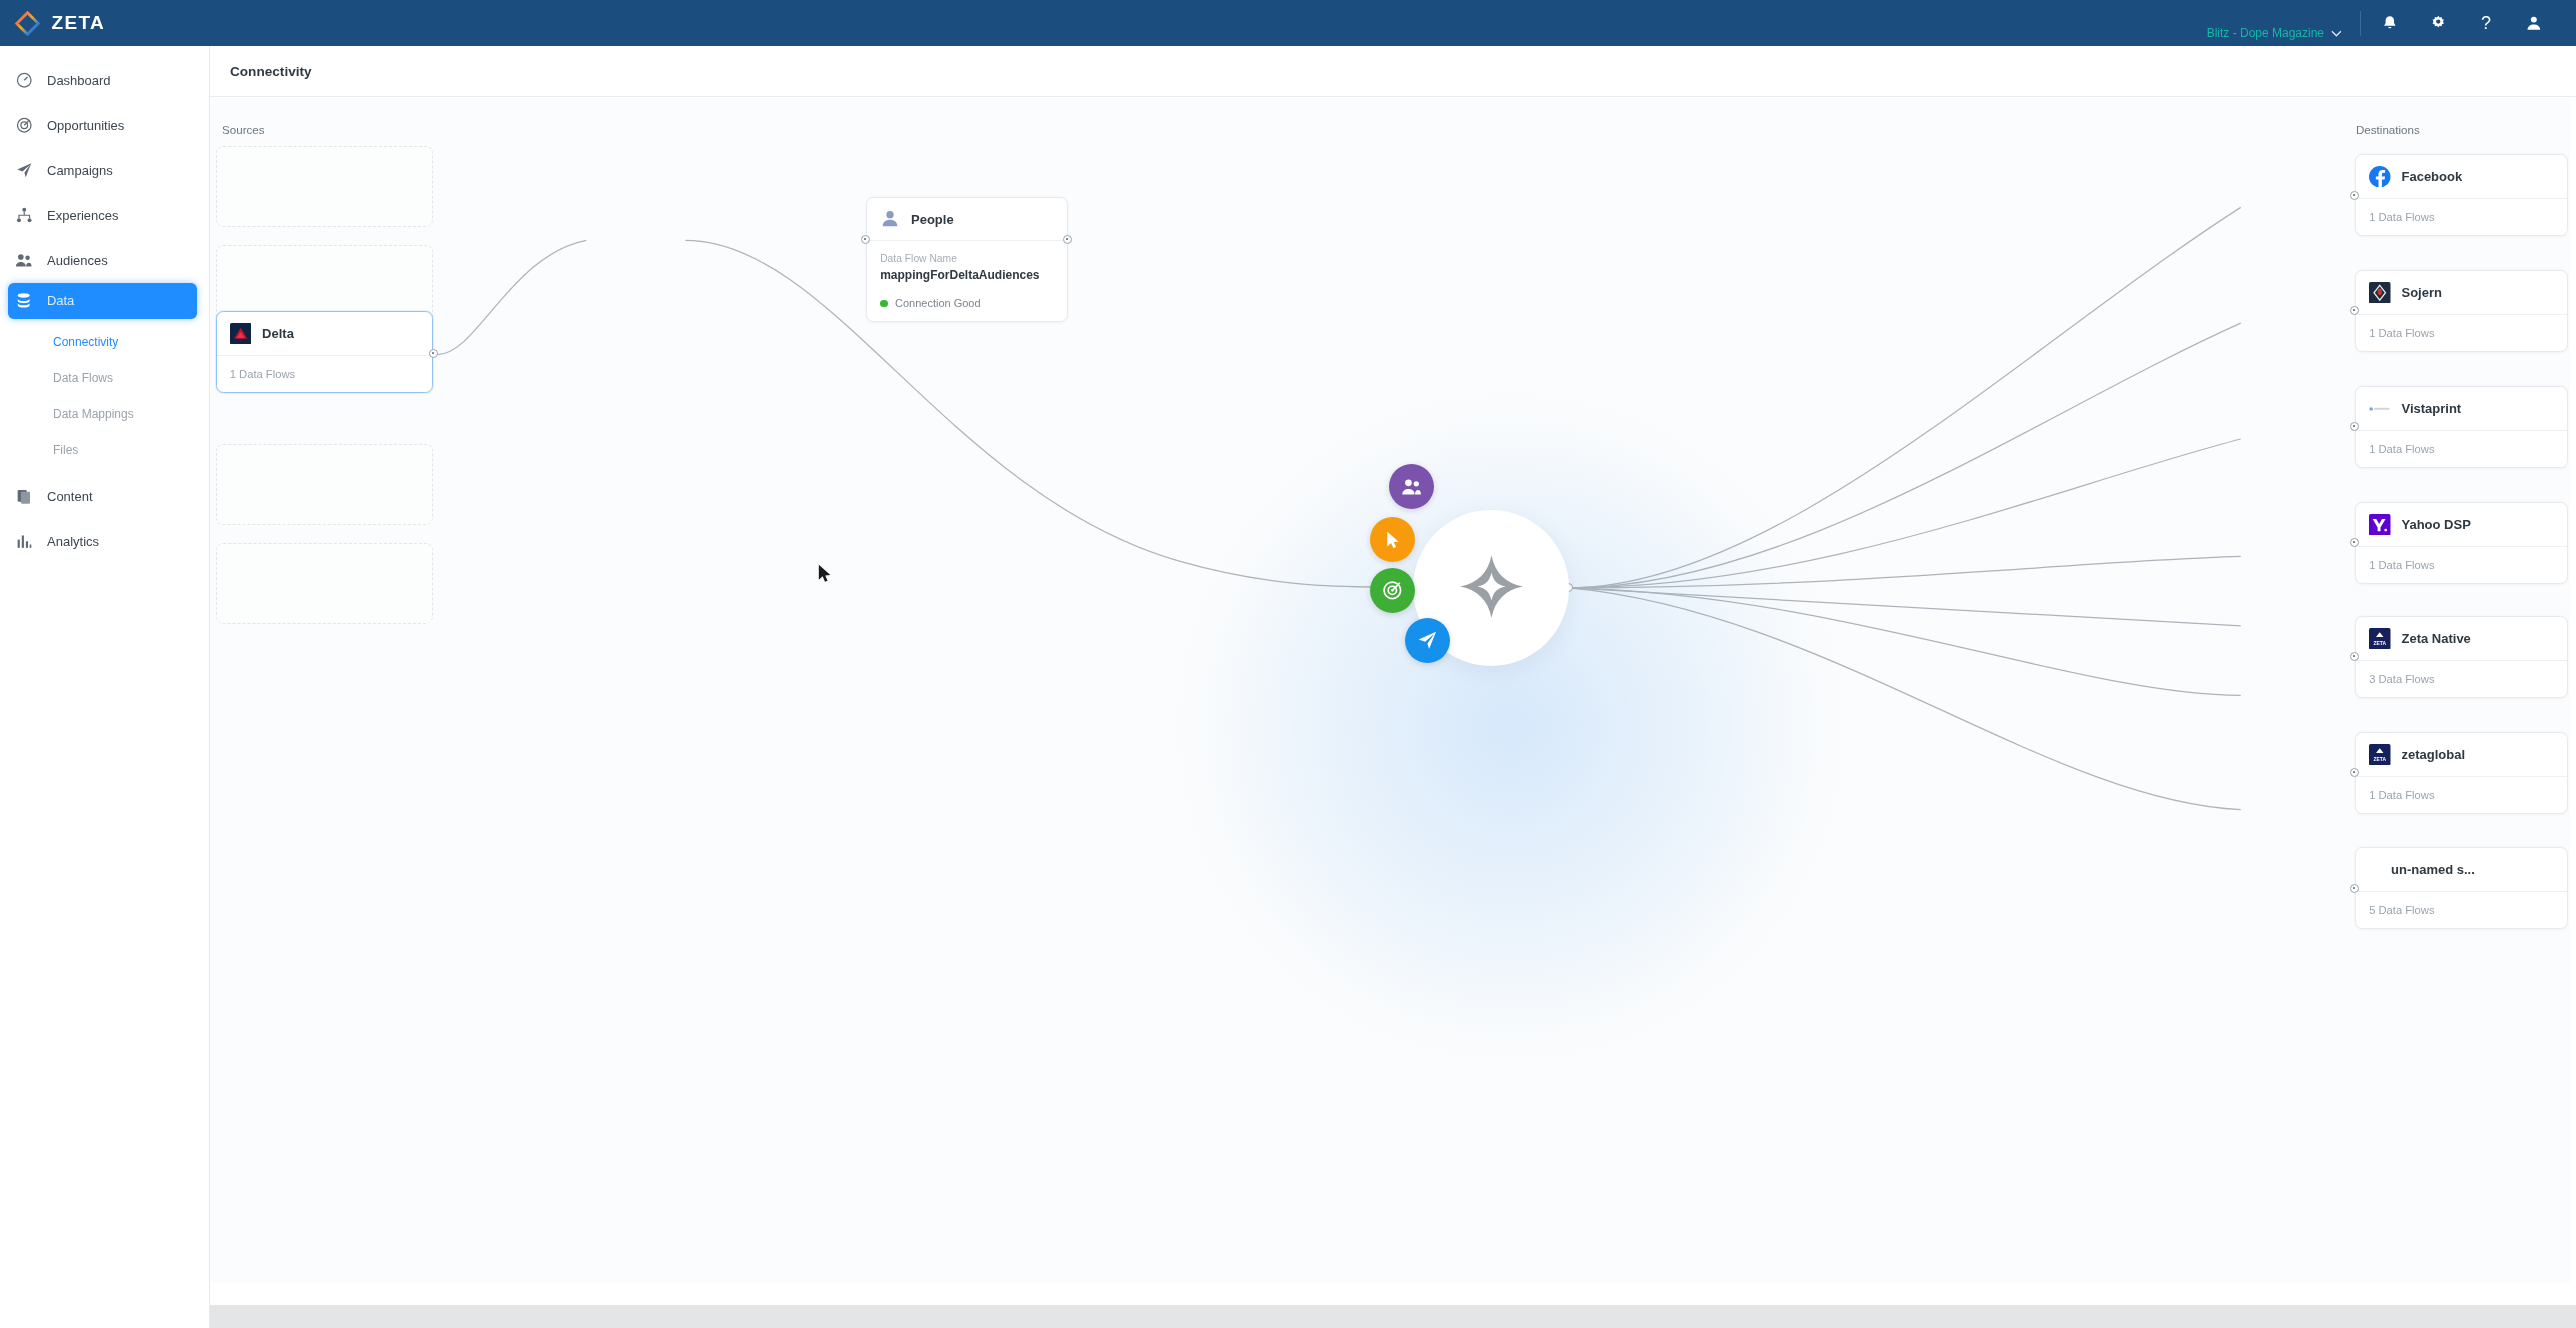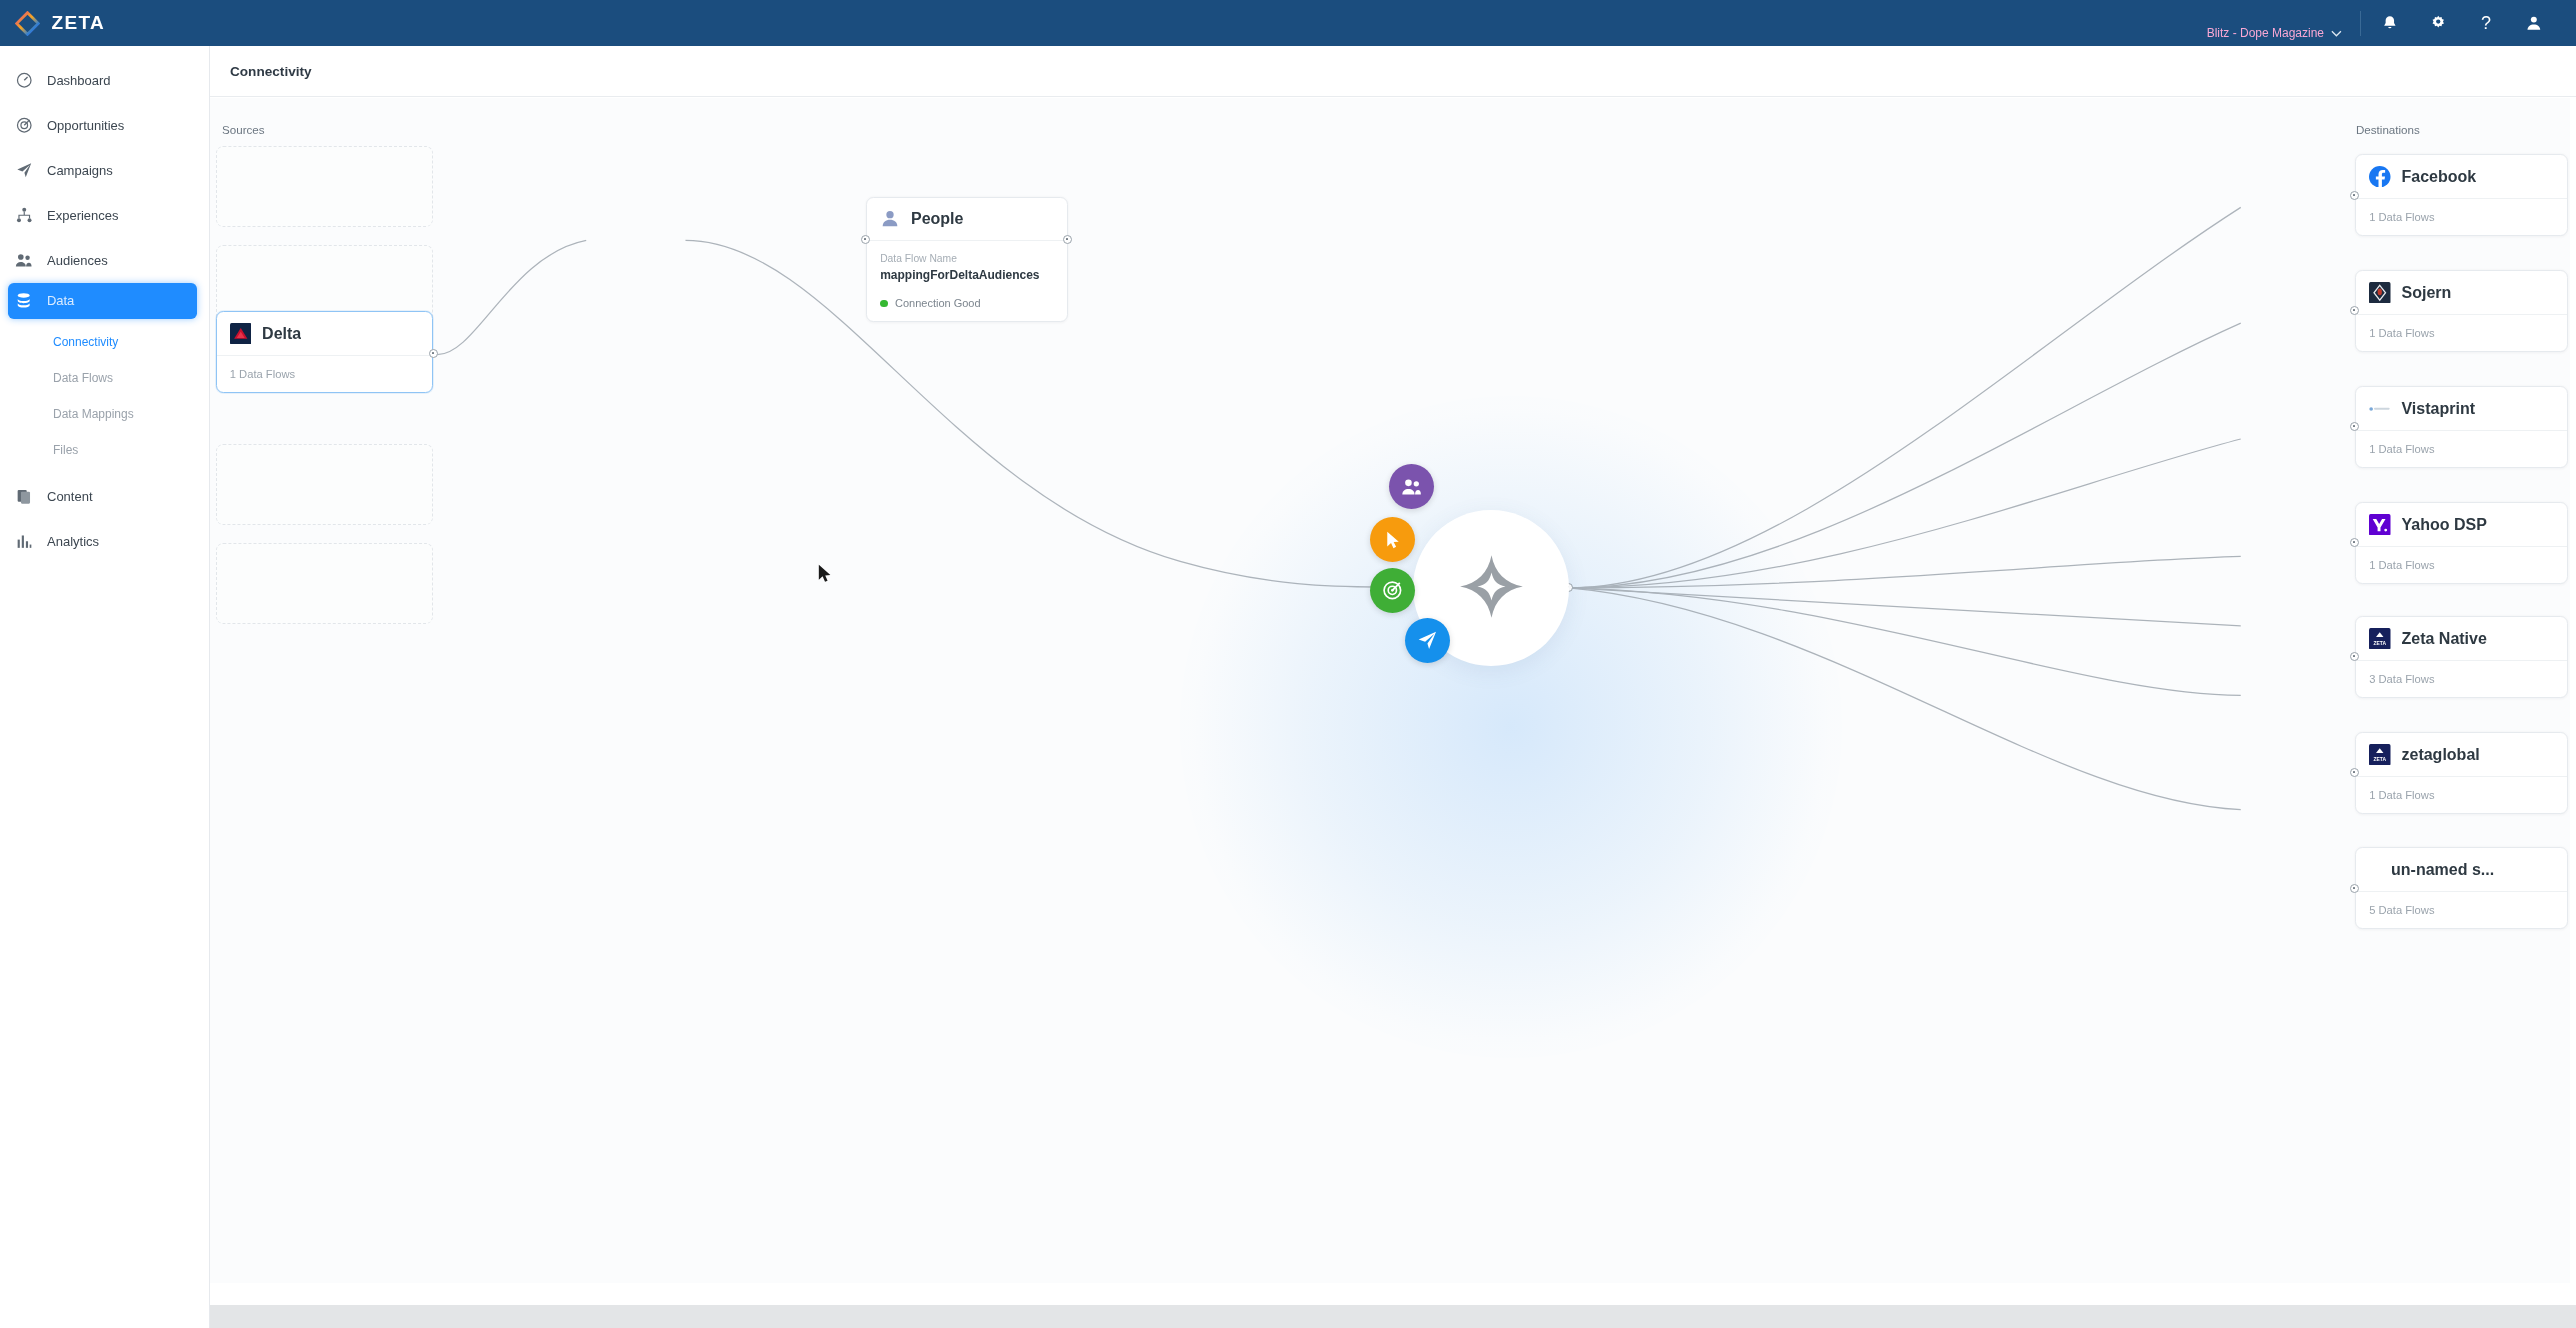--- a/index.html
+++ b/index.html
@@ -22,21 +22,21 @@
   .brand-logo { width: 25px; height: 25px; display: block; }
   .brand-name {
     color: #ffffff; font-size: 19px; font-weight: bold; letter-spacing: 1.3px;
   }
   .topbar-right {
     margin-left: auto; display: flex; align-items: center; height: 100%;
     padding-right: 18px; gap: 0;
   }
   .account {
     display: flex; align-items: flex-end; gap: 7.4px;
-    color: #f9a8d4; font-size: 12px; padding-right: 18px; margin-top: 20px;
+    color: #14b8a6; font-size: 12px; padding-right: 18px; margin-top: 20px;
   }
   .account .chev { display: inline-block; }
   .tb-divider { width: 0.8px; height: 25px; background: #3a6a96; margin-right: 5px; }
   .tb-icon {
     width: 48px; height: 46px; display: flex; align-items: center; justify-content: center;
     color: #ffffff;
   }
 
   
   .sidebar {
@@ -108,21 +108,21 @@
     position: absolute;
     background: #ffffff;
     border: 0.8px solid #e6eaee; border-radius: 7.4px;
     box-shadow: 0 0.8px 2.5px rgba(30,40,60,0.05);
   }
   .card-head {
     display: flex; align-items: center; gap: 10.8px;
     padding: 0 13.2px; height: 44px;
     border-bottom: 0.8px solid #eef1f3;
   }
-  .card-title { font-size: 16px; font-weight: bold; color: #2e3942; white-space: nowrap; overflow: hidden; text-overflow: ellipsis; text-align: right; }
+  .card-title { font-size: 13px; font-weight: bold; color: #2e3942; white-space: nowrap; overflow: hidden; text-overflow: ellipsis; text-align: right; }
   .card-sub {
     display: flex; align-items: center; height: 36px;
     padding: 0 13.2px; font-size: 11.2px; color: #9aa3ac;
   }
   .logo-sq { width: 21.5px; height: 21.5px; border-radius: 2.5px; flex: 0 0 21.5px; display: block; }
 
   .source-card { left: 11.6px; width: 217px; }
   .source-card.selected { border: 1.7px solid #8fc4f5; box-shadow: 0 0 0 0.8px rgba(143,196,245,0.25); }
 
   .dest-card { left: 2151px; width: 213px; }

